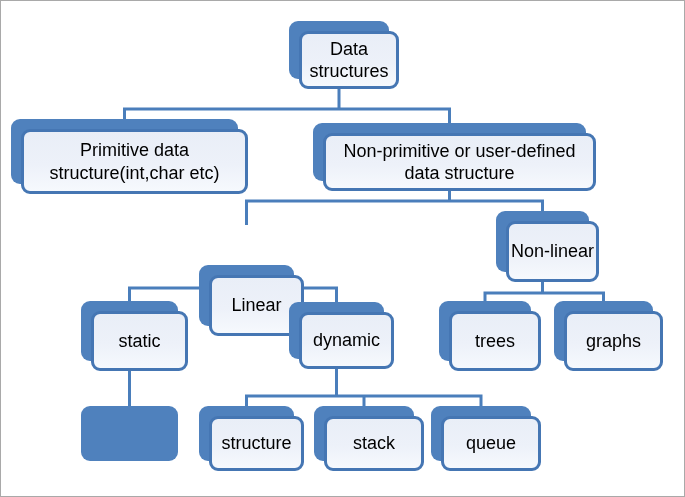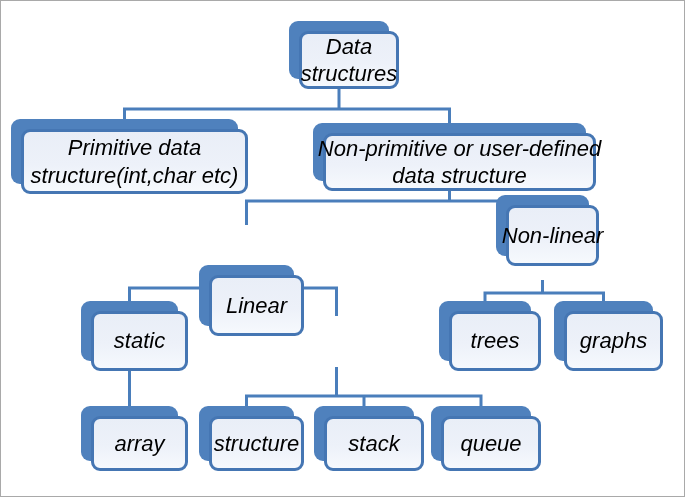--- a/index.html
+++ b/index.html
@@ -33,27 +33,26 @@
     top: 10px;
     box-sizing: border-box;
     border: 3px solid #4576b3;
     border-radius: 9px;
     background: linear-gradient(180deg, #e9eef7 0%, #edf1f9 55%, #f6f9fd 100%);
     display: flex;
     align-items: center;
     justify-content: center;
   }
   .node-label {
-    font-size: 22px;
+    font-size: 18px;
     line-height: 1.25;
     color: #000000;
     text-align: center;
     white-space: pre;
     padding: 0 3px;
-    font-style: italic;
   }
 </style>
 </head>
 <body>
 
 <div id="canvas">
   <svg id="connectors" width="685" height="497">
       <path d="M 338 86 L 338 108 M 122 108 L 450 108 M 123.5 108 L 123.5 132 M 448.5 108 L 448.5 136 M 448.5 188 L 448.5 200 M 244 200 L 543 200 M 245.5 200 L 245.5 224 M 541.5 200 L 541.5 224 M 245.5 279 L 245.5 287 M 127 287 L 337 287 M 128.5 287 L 128.5 314 M 335.5 287 L 335.5 315 M 541.5 279 L 541.5 292 M 482.5 292 L 604 292 M 484 292 L 484 314 M 602.5 292 L 602.5 314 M 128.5 368 L 128.5 392 M 128.5 392 L 128.5 419 M 335.5 366 L 335.5 395 M 244 395 L 481.5 395 M 245.5 395 L 245.5 419 M 363 395 L 363 419 M 480 395 L 480 419" fill="none" stroke="#4a7ebb" stroke-width="3"></path>
     </svg>
 
@@ -77,49 +76,52 @@
         <span class="node-label">Non-primitive or user-defined
 data structure</span>
       </div>
     </div>
     <div class="node" style="left: 198px; top: 216px; width: 105px; height: 71px; margin-top: 48px;">
       <div class="node-shadow" style="width: 95px; height: 61px; background: rgb(79, 129, 189);"></div>
       <div class="node-box" style="width: 95px; height: 61px; border-color: rgb(69, 118, 179);">
         <span class="node-label">Linear</span>
       </div>
     </div>
-    <div class="node" style="left: 495px; top: 194px; width: 103px; height: 82px;">
+    <div class="node" style="left: 495px; top: 210px; width: 103px; height: 82px;">
       <div class="node-shadow" style="width: 93px; height: 61px; background: rgb(79, 129, 189);"></div>
       <div class="node-box" style="width: 93px; height: 61px; border-color: rgb(69, 118, 179);">
         <span class="node-label">Non-linear</span>
       </div>
     </div>
     <div class="node" style="left: 80px; top: 300px; width: 107px; height: 70px;">
       <div class="node-shadow" style="width: 97px; height: 60px; background: rgb(79, 129, 189);"></div>
       <div class="node-box" style="width: 97px; height: 60px; border-color: rgb(69, 118, 179);">
         <span class="node-label">static</span>
+      </div>
+    </div>
+    <div class="node" style="left: 288px; top: 301px; width: 105px; height: 67px;">
+      <div class="node-shadow" style="width: 95px; height: 57px; background: rgb(79, 129, 189);"></div>
+      <div class="node-box" style="width: 95px; height: 57px; border-color: rgb(69, 118, 179);">
+        <span class="node-label">dynamic</span>
       </div>
     </div>
     <div class="node" style="left: 438px; top: 300px; width: 102px; height: 70px;">
       <div class="node-shadow" style="width: 92px; height: 60px; background: rgb(79, 129, 189);"></div>
       <div class="node-box" style="width: 92px; height: 60px; border-color: rgb(69, 118, 179);">
         <span class="node-label">trees</span>
       </div>
     </div>
     <div class="node" style="left: 553px; top: 300px; width: 109px; height: 70px;">
       <div class="node-shadow" style="width: 99px; height: 60px; background: rgb(79, 129, 189);"></div>
       <div class="node-box" style="width: 99px; height: 60px; border-color: rgb(69, 118, 179);">
         <span class="node-label">graphs</span>
       </div>
     </div>
     <div class="node" style="left: 80px; top: 405px; width: 107px; height: 65px;">
       <div class="node-shadow" style="width: 97px; height: 55px; background: rgb(79, 129, 189);"></div>
-      <div class="node-box" style="width: 97px; height: 55px; border-color: rgb(69, 118, 179);">
-        <span class="node-label">array</span>
-      </div>
     </div>
     <div class="node" style="left: 198px; top: 405px; width: 105px; height: 65px;">
       <div class="node-shadow" style="width: 95px; height: 55px; background: rgb(79, 129, 189);"></div>
       <div class="node-box" style="width: 95px; height: 55px; border-color: rgb(69, 118, 179);">
         <span class="node-label">structure</span>
       </div>
     </div>
     <div class="node" style="left: 313px; top: 405px; width: 110px; height: 65px;">
       <div class="node-shadow" style="width: 100px; height: 55px; background: rgb(79, 129, 189);"></div>
       <div class="node-box" style="width: 100px; height: 55px; border-color: rgb(69, 118, 179);">

